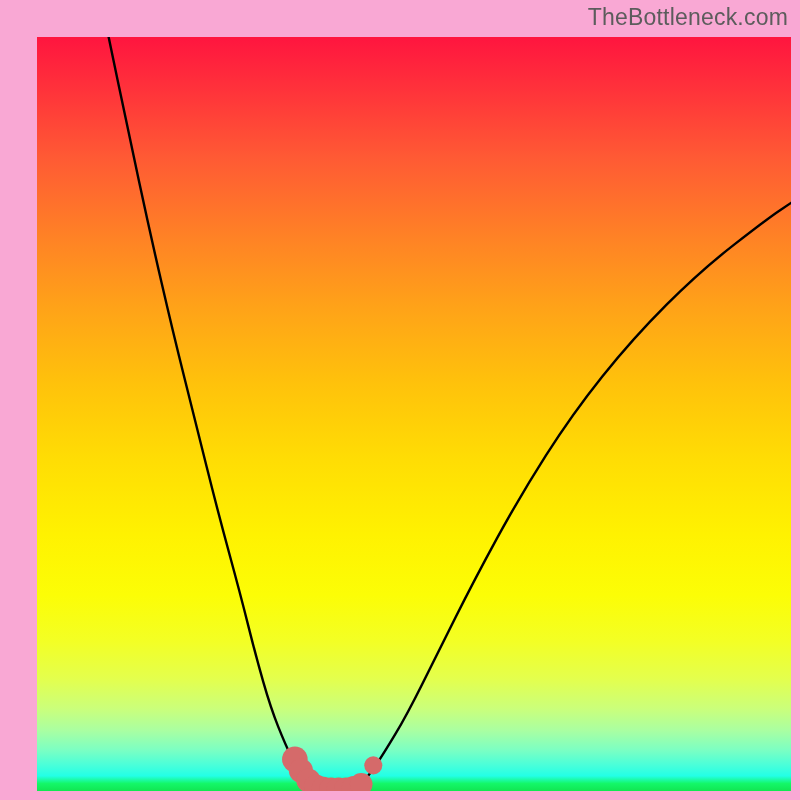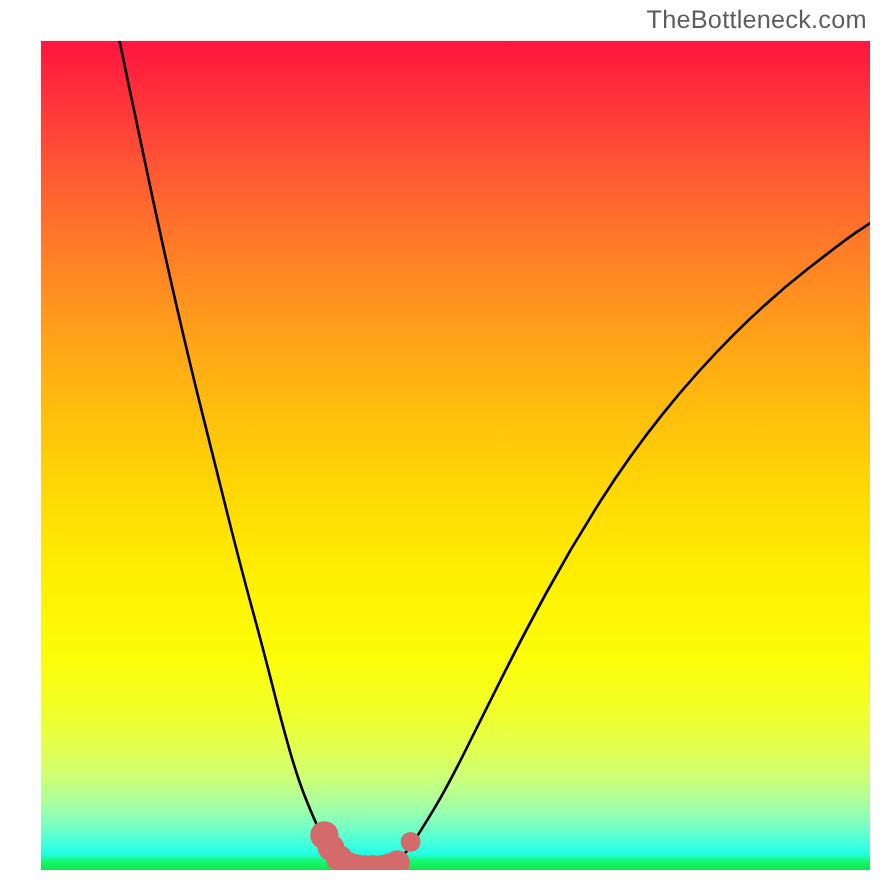--- a/index.html
+++ b/index.html
@@ -10,21 +10,21 @@
     overflow: hidden;
     background: #000;
     font-family: Arial, Helvetica, sans-serif;
   }
   .frame {
     position: absolute;
     left: 0;
     top: 0;
     width: 800px;
     height: 800px;
-    background: #ffffff;
+    background: #f9a8d4;
   }
   .plot {
     position: absolute;
     left: 37px;
     top: 37px;
     width: 754px;
     height: 754px;
     overflow: hidden;
   }
   .gradient {

